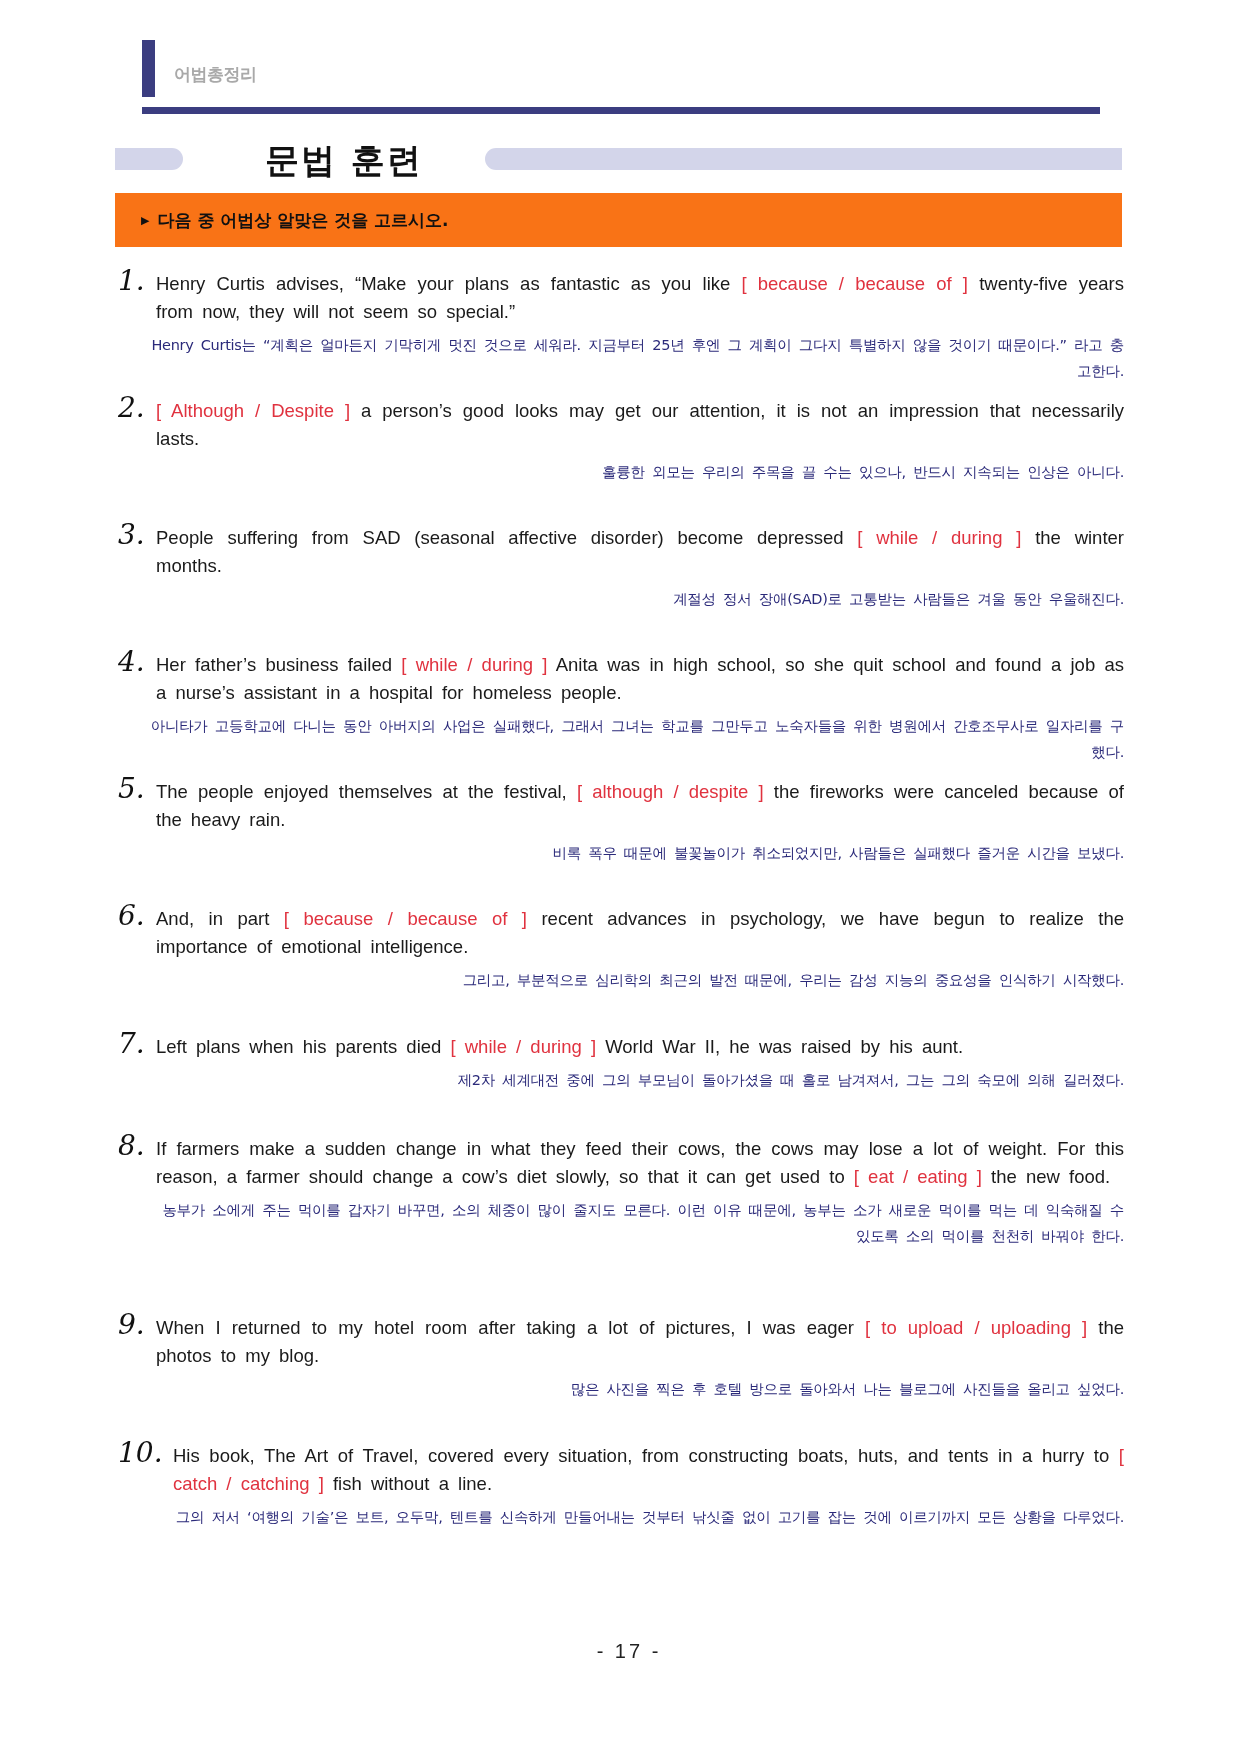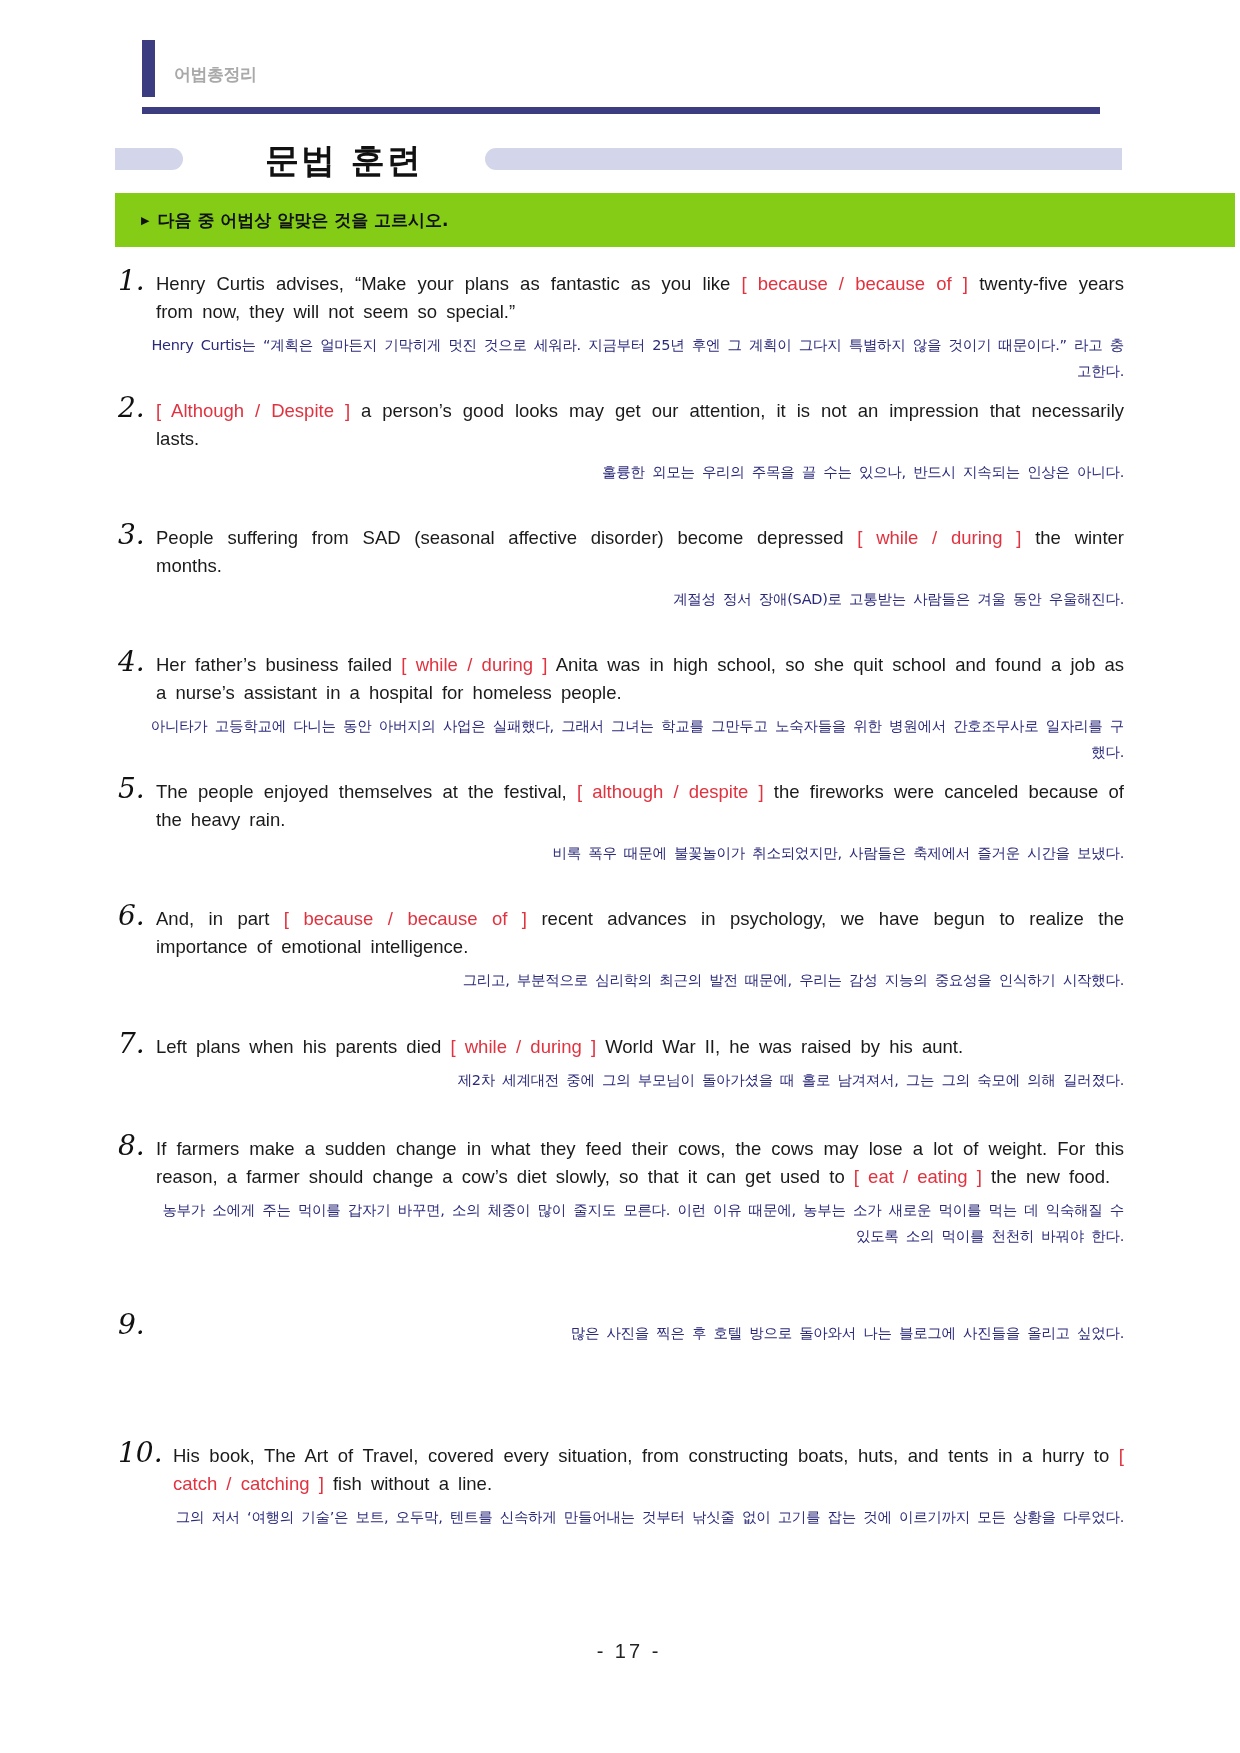--- a/index.html
+++ b/index.html
@@ -8,21 +8,21 @@
   .hdr-bar { position: absolute; left: 142px; top: 40px; width: 13px; height: 57px; background: #3b3d80; }
   .hdr-title { position: absolute; left: 174px; top: 63px; font-size: 17px; font-weight: bold;
                color: #a9a9a9; font-family: "DejaVu Sans", sans-serif; letter-spacing: -0.5px; }
   .hdr-rule { position: absolute; left: 142px; top: 107px; width: 958px; height: 7px; background: #3b3d80; }
 
   .band-left { position: absolute; left: 115px; top: 148px; width: 68px; height: 22px; background: #d3d5ea; border-radius: 0 12px 12px 0; }
   .band-right { position: absolute; left: 485px; top: 148px; width: 637px; height: 22px; background: #d3d5ea; border-radius: 12px 0 0 12px; }
   .band-title { position: absolute; left: 265px; top: 138px; font-size: 34px; font-weight: bold; color: #111;
                 font-family: "DejaVu Sans", sans-serif; letter-spacing: 2px; }
 
-  .instr-box { position: absolute; left: 115px; top: 193px; width: 1120px; height: 54px; background: #84cc16; }
+  .instr-box { position: absolute; left: 115px; top: 193px; width: 1007px; height: 54px; background: #f97316; }
   .instr-text { position: absolute; left: 26px; top: 16px; font-size: 17px; font-weight: bold; color: #111;
                 font-family: "DejaVu Sans", sans-serif; }
   .instr-arrow { font-size: 11px; margin-right: 8px; vertical-align: 2px; }
 
   .item { position: absolute; left: 118px; width: 1006px; }
   .num { position: absolute; left: 0; top: -6px; font-family: "DejaVu Serif", serif; font-style: italic;
          font-size: 28px; color: #111; }
   .sentence { margin-left: 38px; font-size: 18.5px; line-height: 28px; text-align: justify;
               word-spacing: 4px; color: #1a1a1a; }
   .sentence.wide { margin-left: 55px; }
@@ -70,21 +70,21 @@
 
 <div class="item" style="top:651px;">
   <div class="num">4.</div>
   <div class="sentence"><span>Her father’s business failed </span><span class="choice">[ while / during ]</span><span> Anita was in high school, so she quit school and found a job as a nurse’s assistant in a hospital for homeless people.</span></div>
   <div class="trans">아니타가 고등학교에 다니는 동안 아버지의 사업은 실패했다, 그래서 그녀는 학교를 그만두고 노숙자들을 위한 병원에서 간호조무사로 일자리를 구했다.</div>
 </div>
 
 <div class="item" style="top:778px;">
   <div class="num">5.</div>
   <div class="sentence"><span>The people enjoyed themselves at the festival, </span><span class="choice">[ although / despite ]</span><span> the fireworks were canceled because of the heavy rain.</span></div>
-  <div class="trans">비록 폭우 때문에 불꽃놀이가 취소되었지만, 사람들은 축제에서 즐거운 시간을 보냈다.</div>
+  <div class="trans">비록 폭우 때문에 불꽃놀이가 취소되었지만, 사람들은 실패했다 즐거운 시간을 보냈다.</div>
 </div>
 
 <div class="item" style="top:905px;">
   <div class="num">6.</div>
   <div class="sentence"><span>And, in part </span><span class="choice">[ because / because of ]</span><span> recent advances in psychology, we have begun to realize the importance of emotional intelligence.</span></div>
   <div class="trans">그리고, 부분적으로 심리학의 최근의 발전 때문에, 우리는 감성 지능의 중요성을 인식하기 시작했다.</div>
 </div>
 
 <div class="item" style="top:1033px;">
   <div class="num">7.</div>
@@ -93,20 +93,21 @@
 </div>
 
 <div class="item" style="top:1135px;">
   <div class="num">8.</div>
   <div class="sentence"><span>If farmers make a sudden change in what they feed their cows, the cows may lose a lot of weight. For this reason, a farmer should change a cow’s diet slowly, so that it can get used to </span><span class="choice">[ eat / eating ]</span><span> the new food.</span></div>
   <div class="trans">농부가 소에게 주는 먹이를 갑자기 바꾸면, 소의 체중이 많이 줄지도 모른다. 이런 이유 때문에, 농부는 소가 새로운 먹이를 먹는 데 익숙해질 수 있도록 소의 먹이를 천천히 바꿔야 한다.</div>
 </div>
 
 <div class="item" style="top:1314px;">
   <div class="num">9.</div>
+  <div class="sentence"><span>When I returned to my hotel room after taking a lot of pictures, I was eager </span><span class="choice">[ to upload / uploading ]</span><span> the photos to my blog.</span></div>
   <div class="trans">많은 사진을 찍은 후 호텔 방으로 돌아와서 나는 블로그에 사진들을 올리고 싶었다.</div>
 </div>
 
 <div class="item" style="top:1442px;">
   <div class="num">10.</div>
   <div class="sentence wide"><span>His book, The Art of Travel, covered every situation, from constructing boats, huts, and tents in a hurry to </span><span class="choice">[ catch / catching ]</span><span> fish without a line.</span></div>
   <div class="trans">그의 저서 ‘여행의 기술’은 보트, 오두막, 텐트를 신속하게 만들어내는 것부터 낚싯줄 없이 고기를 잡는 것에 이르기까지 모든 상황을 다루었다.</div>
 </div>
 
 <div class="page-num">- 17 -</div>

